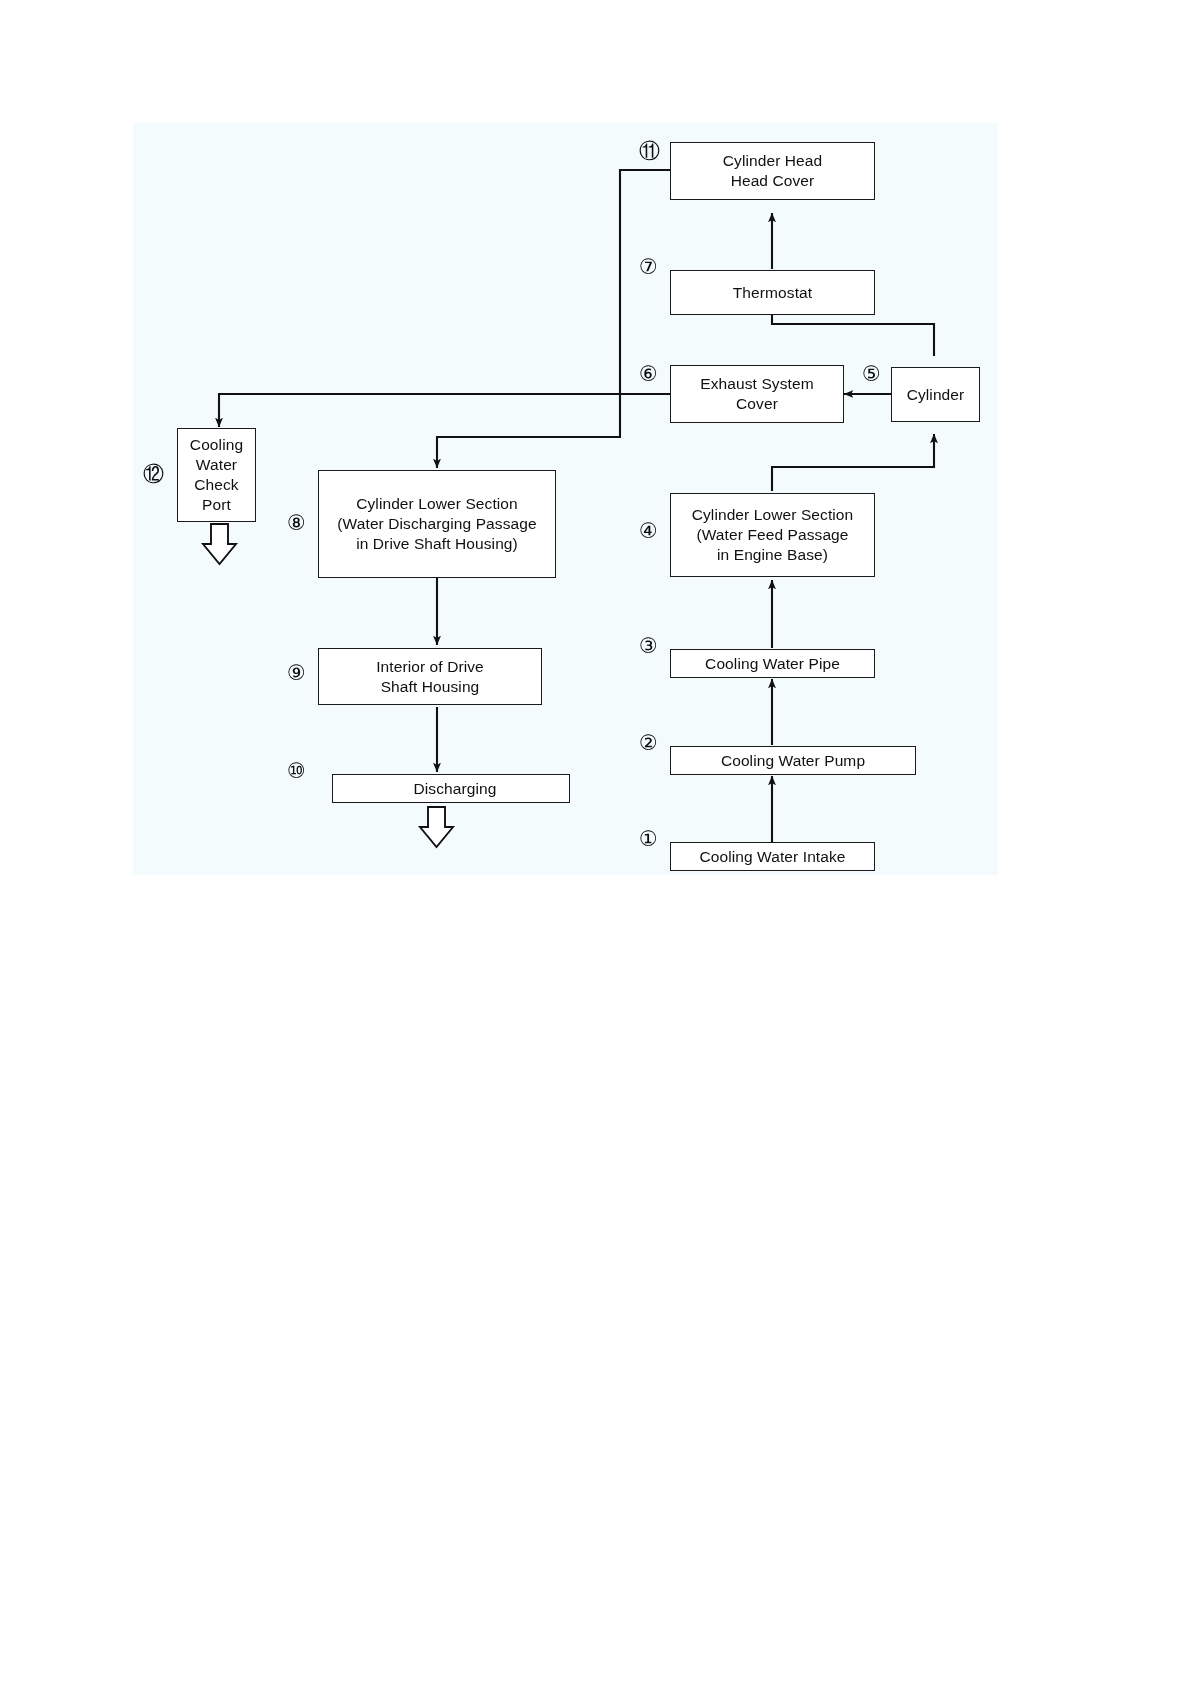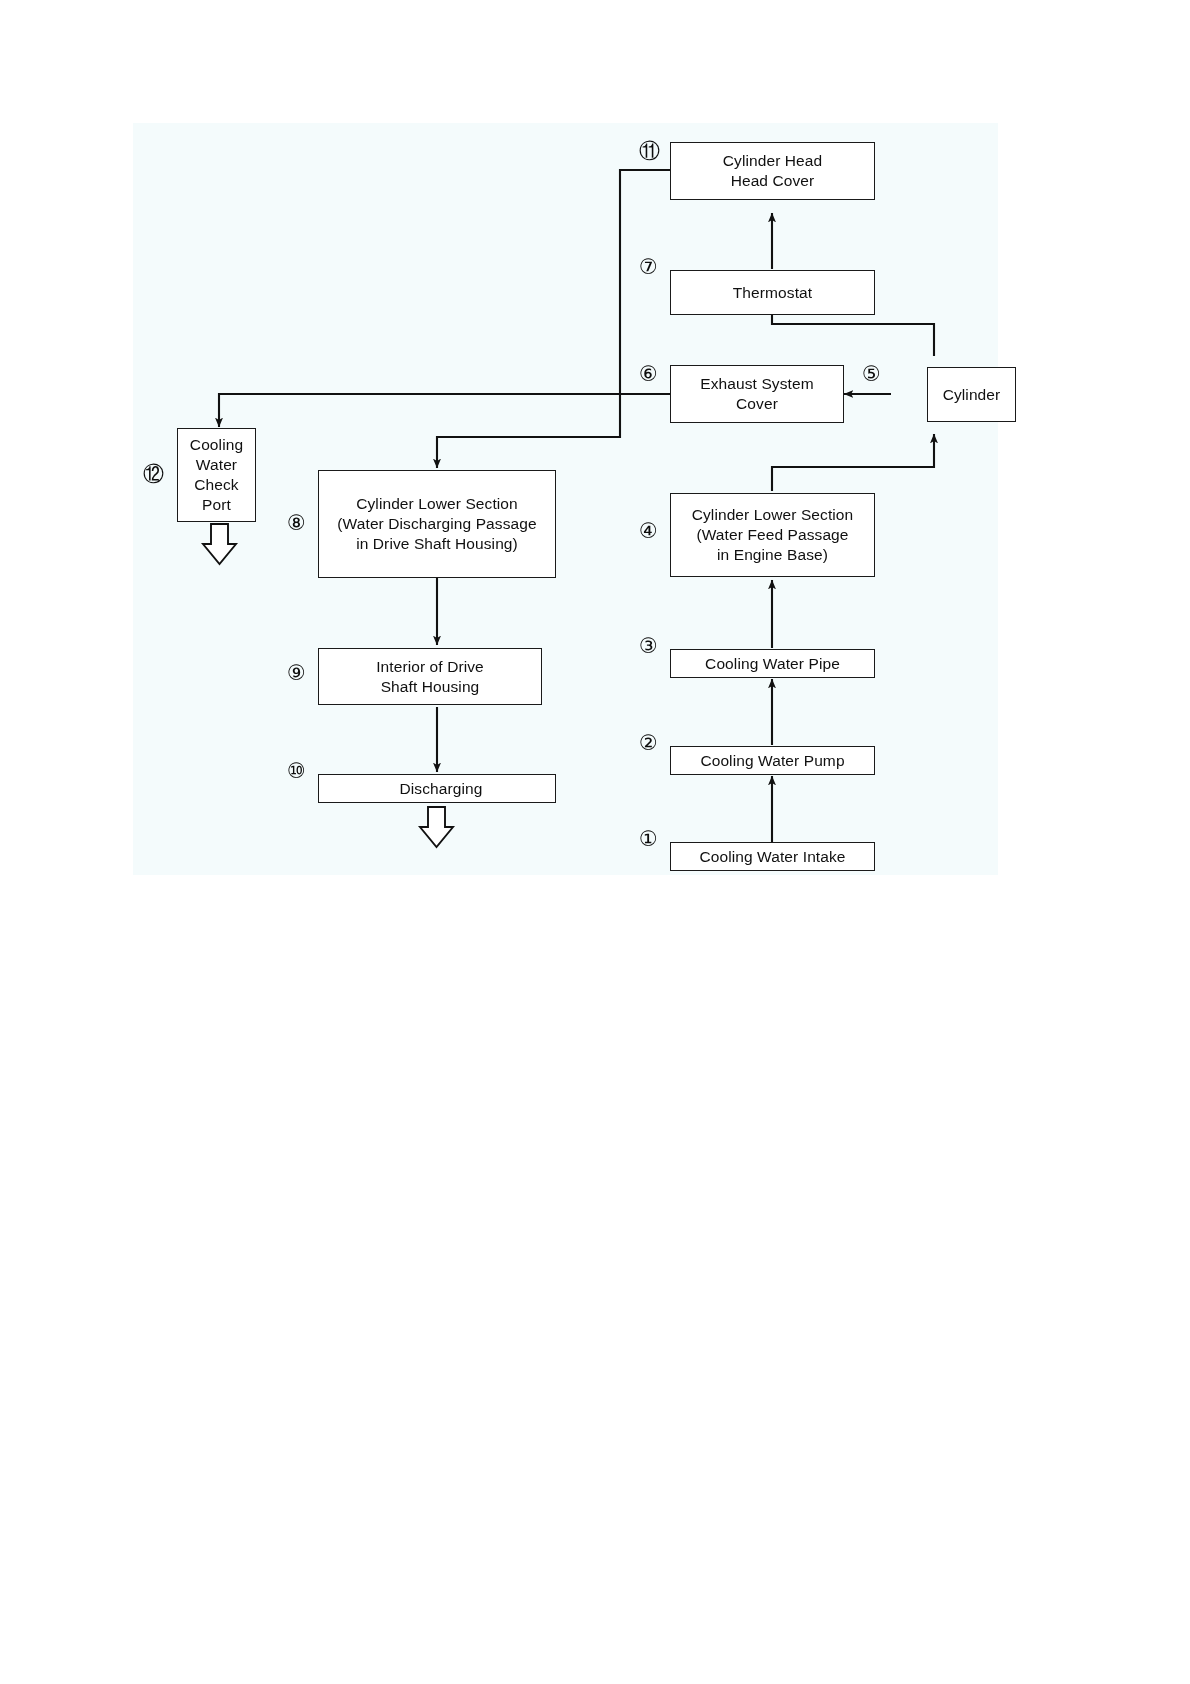--- a/index.html
+++ b/index.html
@@ -71,21 +71,21 @@
   <div class="marker" style="left:639px;top:257px;">⑦</div>
 
   <div class="node" style="left:670px;top:365px;width:174px;height:58px;align-items:center;">
     <span>
       <span>Exhaust System</span>
       <span>Cover</span>
     </span>
   </div>
   <div class="marker" style="left:639px;top:364px;">⑥</div>
 
-  <div class="node" style="left:891px;top:367px;width:89px;height:55px;margin-left:36px;">
+  <div class="node" style="left:891px;top:367px;width:89px;height:55px;">
     <span>Cylinder</span>
   </div>
   <div class="marker" style="left:862px;top:364px;">⑤</div>
 
   <div class="node" style="left:177px;top:428px;width:79px;height:94px;flex-direction:column;">
     <span>
       <span>Cooling</span>
       <span>Water</span>
       <span>Check</span>
       <span>Port</span>
@@ -117,26 +117,26 @@
       <span>Shaft Housing</span>
     </span>
   </div>
   <div class="marker" style="left:287px;top:663px;">⑨</div>
 
   <div class="node" style="left:670px;top:649px;width:205px;height:29px;">
     <span>Cooling Water Pipe</span>
   </div>
   <div class="marker" style="left:639px;top:636px;">③</div>
 
-  <div class="node" style="left:318px;top:774px;width:238px;height:29px;padding-left:8px;">
+  <div class="node" style="left:332px;top:774px;width:238px;height:29px;padding-left:8px;">
     <span>Discharging</span>
   </div>
   <div class="marker" style="left:287px;top:761px;">⑩</div>
 
-  <div class="node" style="left:670px;top:746px;width:205px;height:29px;">
+  <div class="node" style="left:670px;top:746px;width:246px;height:29px;">
     <span>Cooling Water Pump</span>
   </div>
   <div class="marker" style="left:639px;top:733px;">②</div>
 
   <div class="node" style="left:670px;top:842px;width:205px;height:29px;">
     <span>Cooling Water Intake</span>
   </div>
   <div class="marker" style="left:639px;top:829px;">①</div>
 
 </div>

